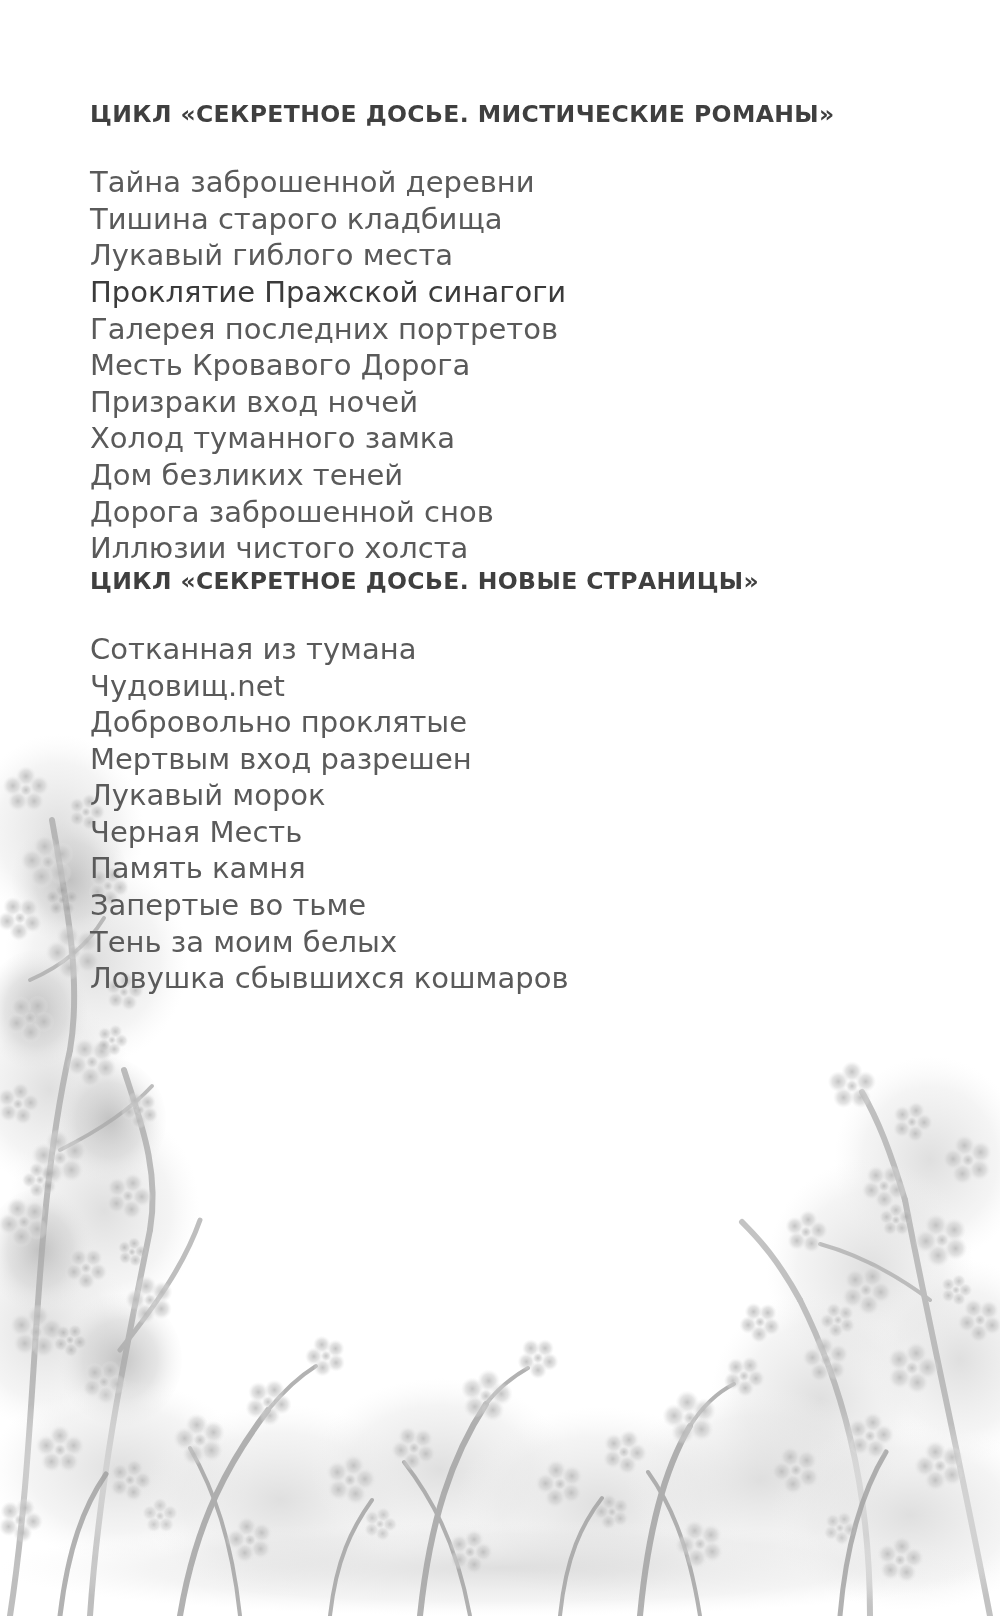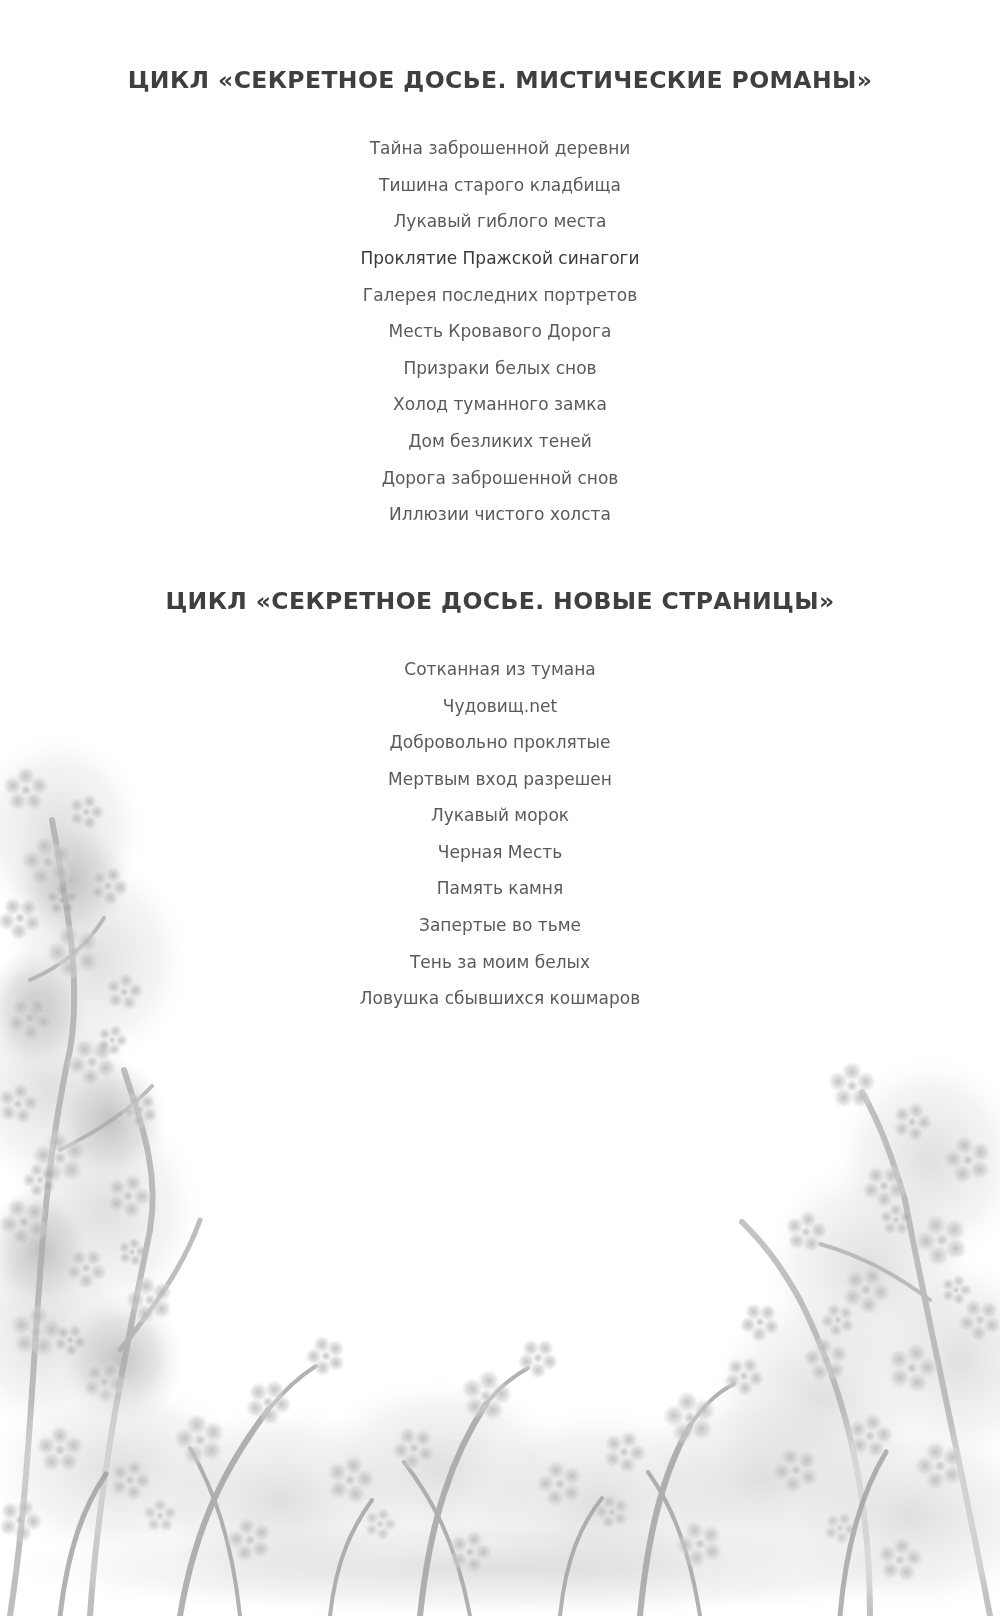--- a/index.html
+++ b/index.html
@@ -25,43 +25,43 @@
   }
   .art-layer svg { display: block; width: 1000px; height: 1616px; }
 
   
   .page {
     position: relative;
     z-index: 2;
     width: 1000px;
     height: 1196px;
     box-sizing: border-box;
-    padding: 66px 90px 0 90px;
-    text-align: center;
+    padding: 100px 90px 0 90px;
+    text-align: left;
   }
 
   .series-block { margin-bottom: 0; }
-  .series-block + .series-block { margin-top: 54px; }
+  .series-block + .series-block { }
 
   .series-title {
     font-size: 23.5px;
     font-weight: bold;
     letter-spacing: 0.4px;
     color: #3f3f3f;
     margin: 0 0 36px 0;
     line-height: 1.2;
   }
 
   .book-list {
     list-style: none;
     margin: 0;
     padding: 0;
   }
   .book-list li {
-    font-size: 17px;
+    font-size: 29px;
     line-height: 36.6px;
     color: #5a5a5a;
     font-weight: normal;
     white-space: nowrap;
   }
   .book-list li.current {
     font-weight: normal;
     color: #3b3b3b;
   }
 </style>
@@ -244,21 +244,21 @@
 
   <section class="series-block">
     <h2 class="series-title">ЦИКЛ «СЕКРЕТНОЕ ДОСЬЕ. МИСТИЧЕСКИЕ РОМАНЫ»</h2>
     <ul class="book-list">
       <li>Тайна заброшенной деревни</li>
       <li>Тишина старого кладбища</li>
       <li>Лукавый гиблого места</li>
       <li class="current">Проклятие Пражской синагоги</li>
       <li>Галерея последних портретов</li>
       <li>Месть Кровавого Дорога</li>
-      <li>Призраки белых снов</li>
+      <li>Призраки вход ночей</li>
       <li>Холод туманного замка</li>
       <li>Дом безликих теней</li>
       <li>Дорога заброшенной снов</li>
       <li>Иллюзии чистого холста</li>
     </ul>
   </section>
 
   <section class="series-block">
     <h2 class="series-title">ЦИКЛ «СЕКРЕТНОЕ ДОСЬЕ. НОВЫЕ СТРАНИЦЫ»</h2>
     <ul class="book-list">

